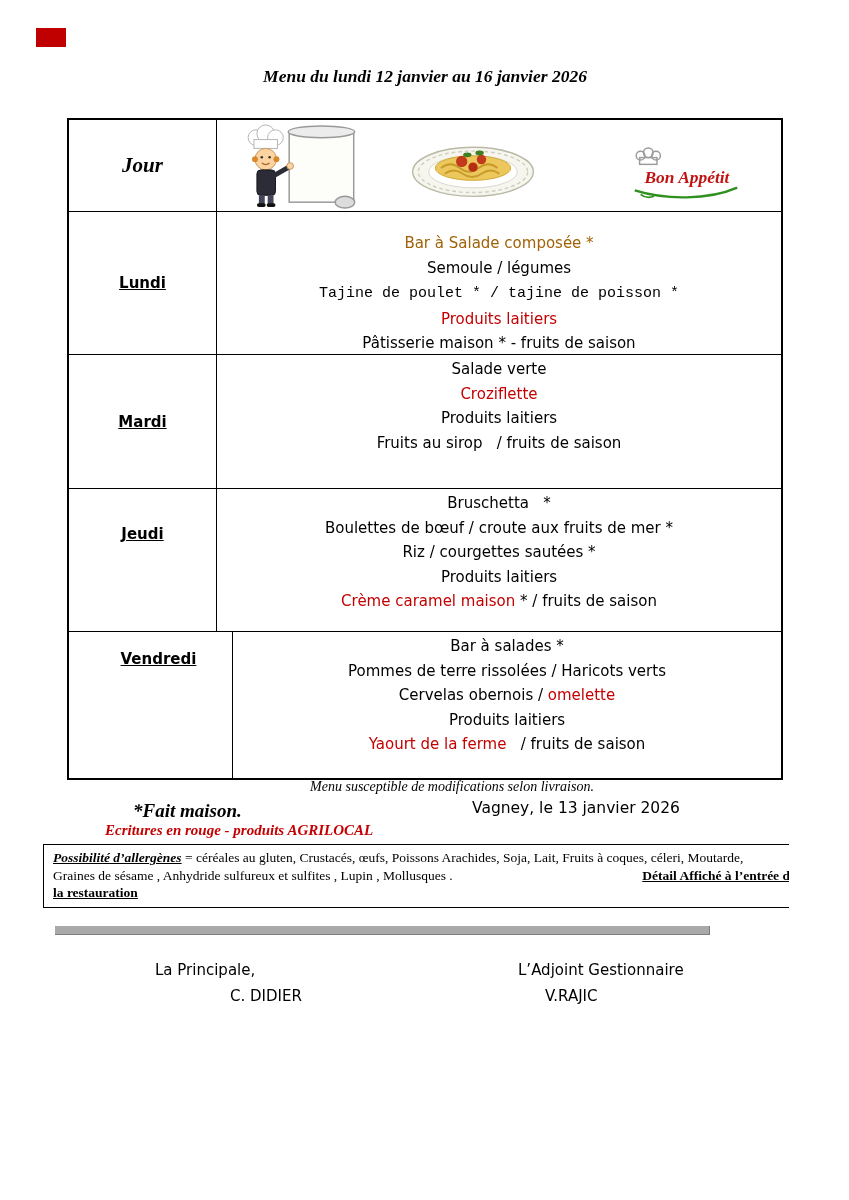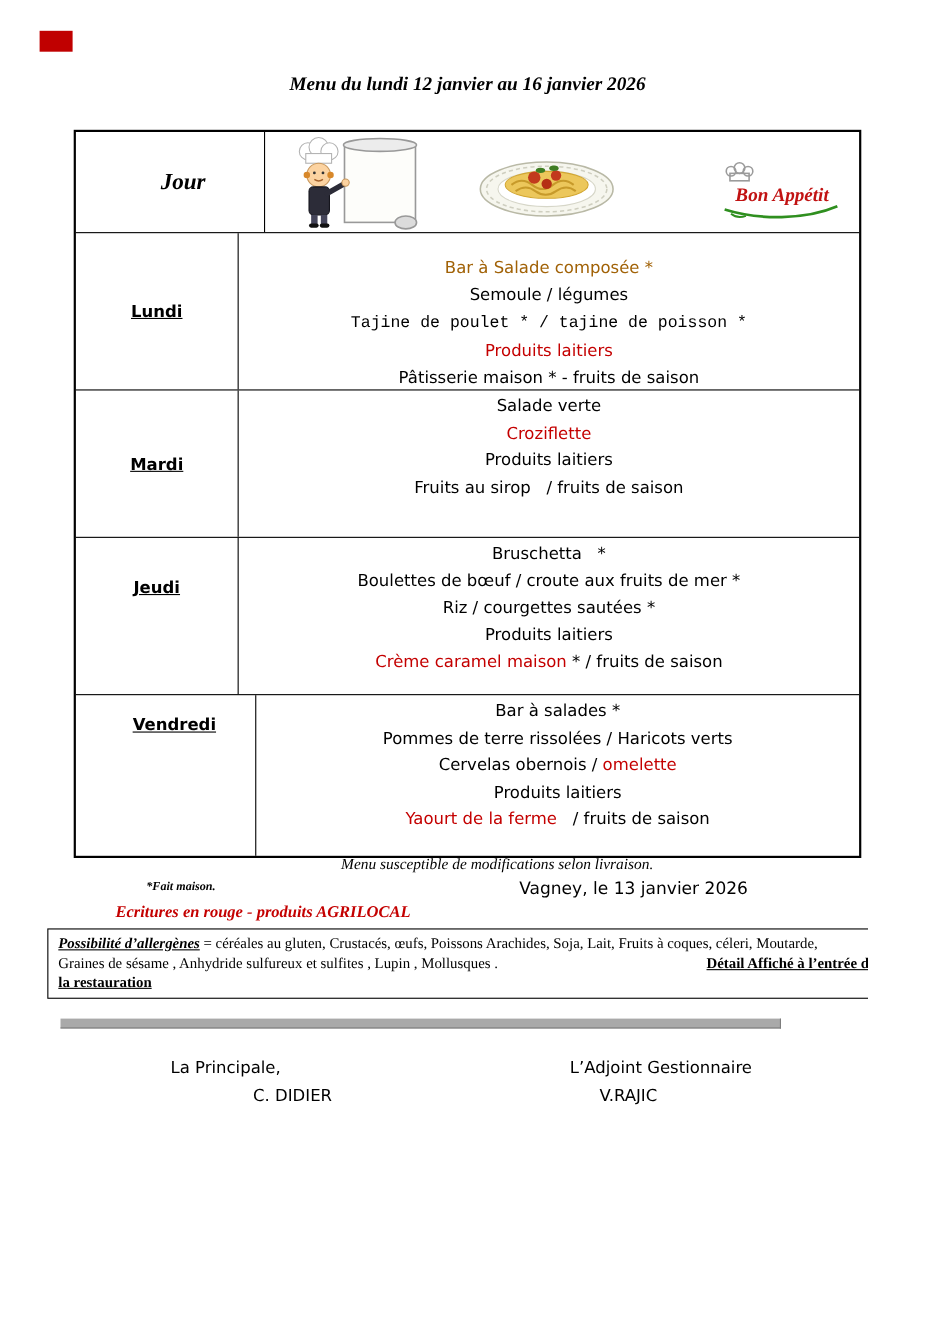--- a/index.html
+++ b/index.html
@@ -8,21 +8,21 @@
     position:relative; width:789px; height:1200px; background:#ffffff;
     font-family:"DejaVu Sans", sans-serif; color:#000; overflow:hidden;
   }
   .red-rect { position:absolute; left:36px; top:28px; width:30px; height:19px; background:#c00000; }
   .doc-title {
     position:absolute; left:65px; top:66px; width:720px; text-align:center;
     font-family:"Liberation Serif", serif; font-weight:bold; font-style:italic; font-size:17.5px;
   }
   
   .menu-table { position:absolute; left:67px; top:118px; width:716px; border:2px solid #000; background:#fff; }
-  .t-header { display:flex; height:91px;padding-left:24px; }
+  .t-header { display:flex; height:91px; }
   .day-col { width:148px; flex:none; border-right:1px solid #000; display:flex; justify-content:center; }
   .header-day { align-items:center; font-family:"Liberation Serif", serif; font-weight:bold; font-style:italic; font-size:21px; }
   .header-images { flex:1 1 auto; position:relative; }
   .img-chef { position:absolute; left:10px; top:2px; }
   .img-pasta { position:absolute; left:186px; top:16px; }
   .img-bonappetit { position:absolute; left:408px; top:26px; }
   .t-row { display:flex; border-top:1px solid #000; }
   .row-0 { height:143px; } .row-1 { height:134px; } .row-2 { height:143px; } .row-3 { height:147px; }
   .day-label { font-weight:bold; text-decoration:underline; font-size:15px; }
   .row-0 .day-col, .row-1 .day-col { align-items:center; }
@@ -31,21 +31,21 @@
   .menu-lines { flex:1 1 auto; text-align:center; padding-top:2px; }
   .row-0 .menu-lines { padding-top:19px; }
   .menu-line { font-size:15px; line-height:24.5px; white-space:pre-wrap; }
   
   .note-modifs {
     position:absolute; left:92px; top:779px; width:720px; text-align:center;
     font-family:"Liberation Serif", serif; font-style:italic; font-size:14px;
   }
   .fait-maison {
     position:absolute; left:133px; top:800px;
-    font-family:"Liberation Serif", serif; font-weight:bold; font-style:italic; font-size:11px;
+    font-family:"Liberation Serif", serif; font-weight:bold; font-style:italic; font-size:19px;
   }
   .place-date { position:absolute; left:472px; top:799px; font-size:15.5px; }
   .agrilocal {
     position:absolute; left:105px; top:822px;
     font-family:"Liberation Serif", serif; font-weight:bold; font-style:italic; font-size:15px;
   }
   .allergen-box {
     position:absolute; left:43px; top:844px; width:763px; min-height:62px;
     border:1px solid #000; padding:4px 9px 5px 9px;
     font-family:"Liberation Serif", serif; font-size:13.5px; line-height:17.5px;

